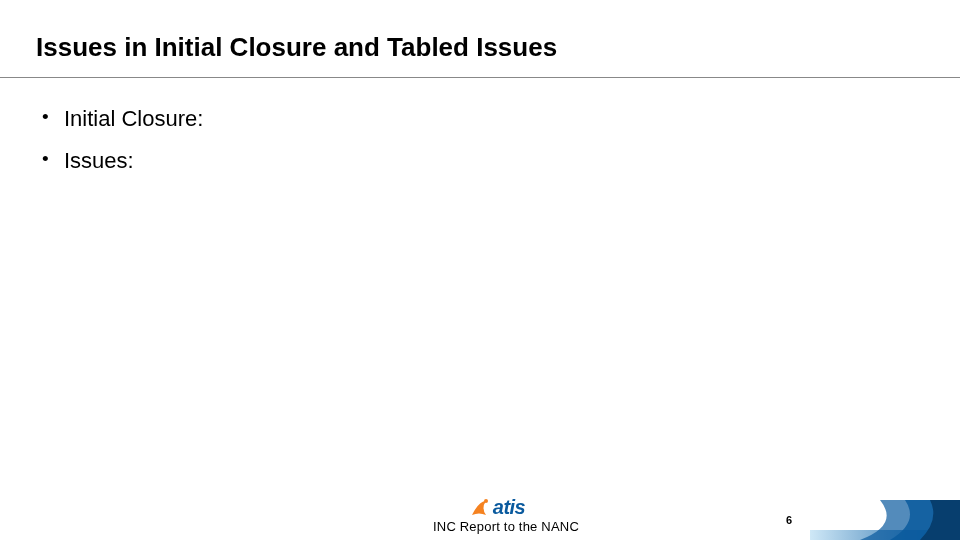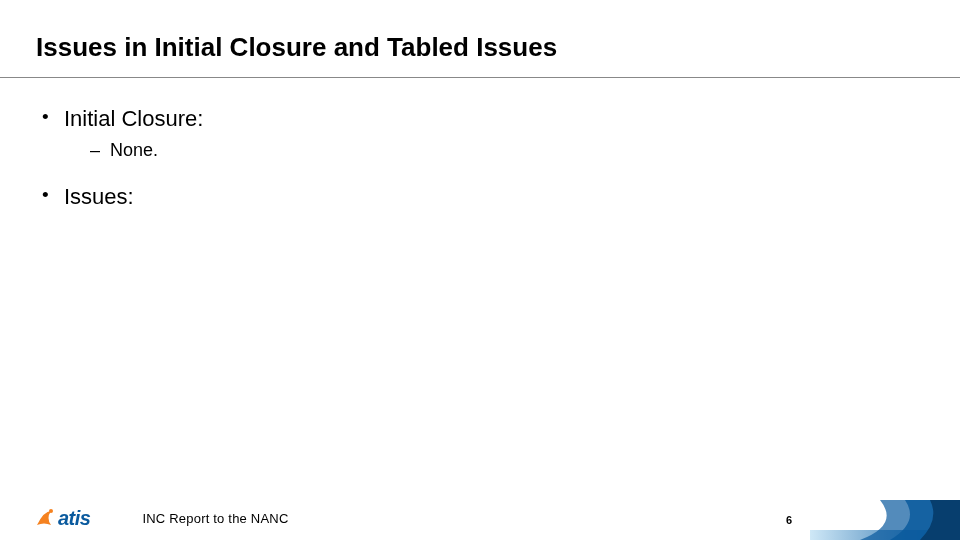--- a/index.html
+++ b/index.html
@@ -61,20 +61,21 @@
     }
     .section-gap { margin-top: 16px; }
     .footer {
       position: absolute;
       bottom: 0;
       left: 0;
       right: 0;
       height: 44px;
       display: flex;
       align-items: center;
+      flex-direction: column;
     }
     .logo {
       display: flex;
       align-items: center;
       margin-left: 34px;
       gap: 4px;
     }
     .logo-mark {
       width: 20px;
       height: 20px;
@@ -113,21 +114,20 @@
   </style>
 </head>
 <body>
 
 <div class="slide">
   <h1 class="title">Issues in Initial Closure and Tabled Issues</h1>
   <hr class="divider">
 
   <div class="content">
     <div class="bullet-l1">Initial Closure:</div>
-    <div class="bullet-l2">None.</div>
 
     <div class="bullet-l1 section-gap">Issues:</div>
   </div>
 
   <div class="footer">
     <div class="logo">
       <span class="logo-mark">
         <svg width="20" height="20" viewBox="0 0 20 20">
           <path d="M3 17 Q10 3 17 3 Q12 10 17 17 Q10 14 3 17 Z" fill="#f58220"></path>
           <circle cx="17" cy="3" r="2" fill="#f58220"></circle>

